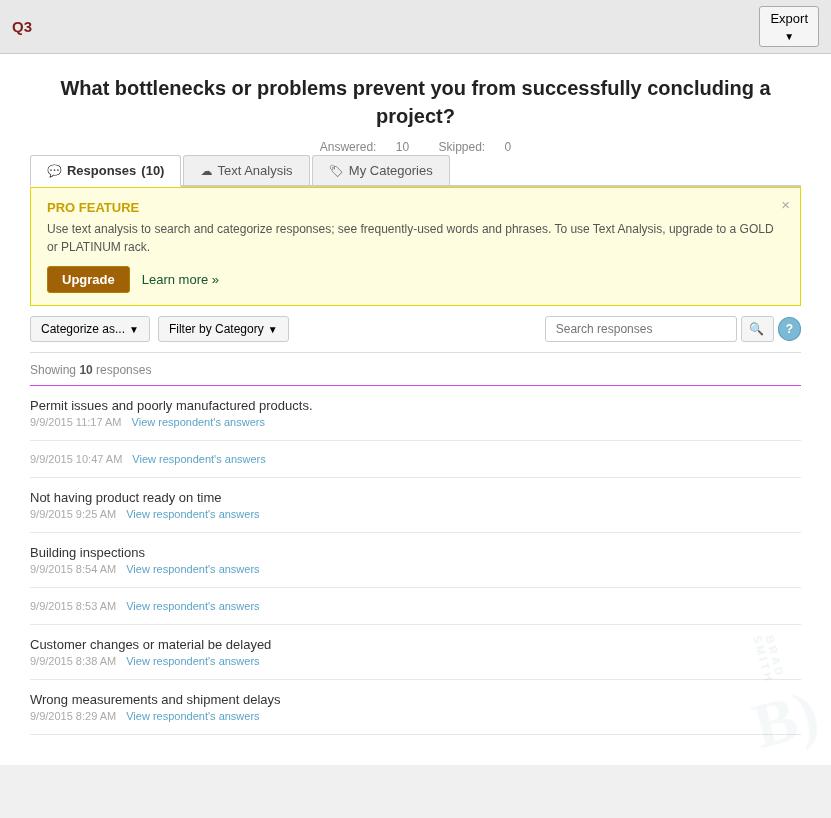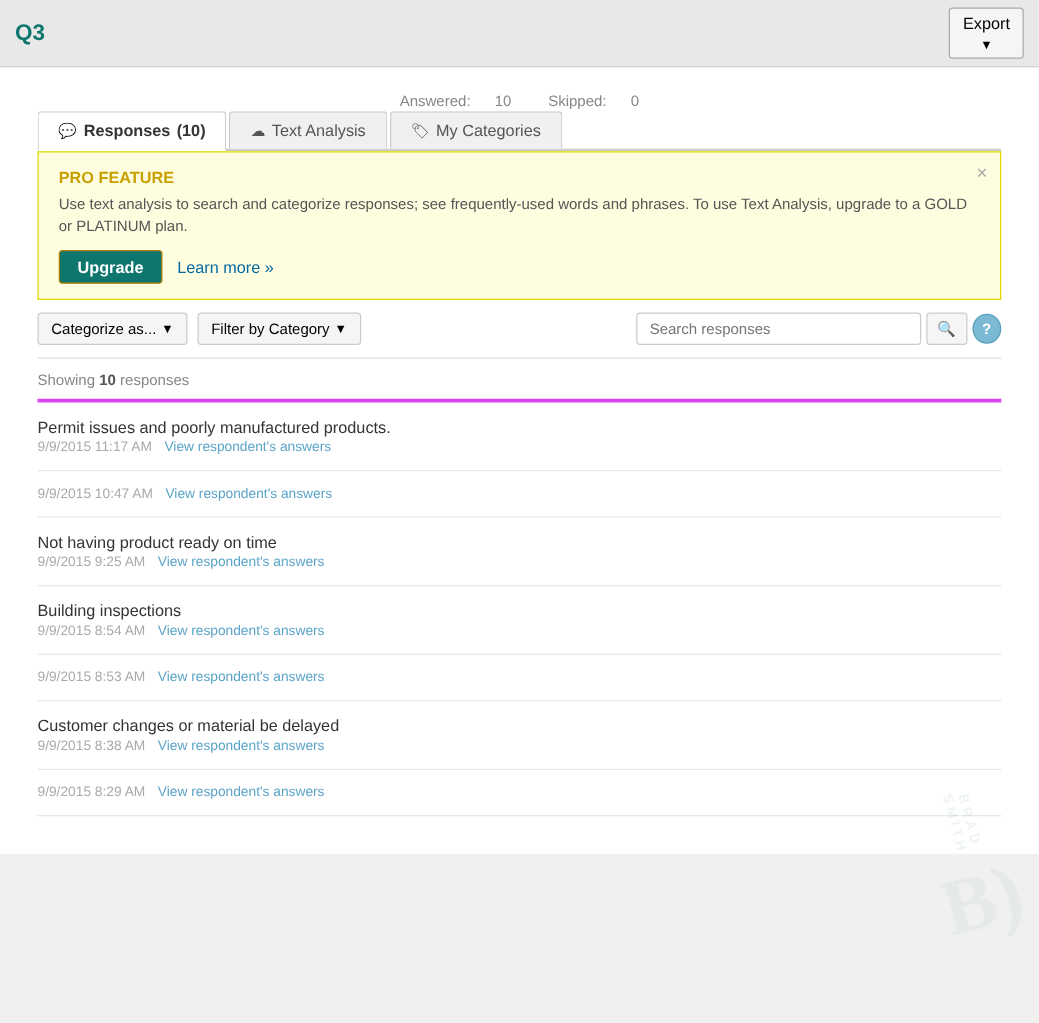--- a/index.html
+++ b/index.html
@@ -15,22 +15,22 @@
     .top-bar {
       background: #e8e8e8;
       border-bottom: 1px solid #ccc;
       padding: 6px 12px;
       display: flex;
       justify-content: space-between;
       align-items: center;
     }
 
     .q-label {
-      font-size: 18px;
-      color: #0f766e;
+      font-size: 15px;
+      color: #7f1d1d;
       font-weight: bold;
     }
 
     .export-btn {
       background: #f5f5f5;
       border: 1px solid #aaa;
       padding: 4px 10px;
       cursor: pointer;
       font-size: 13px;
       border-radius: 3px;
@@ -118,32 +118,32 @@
       line-height: 1.5;
     }
 
     .pro-actions {
       display: flex;
       align-items: center;
       gap: 12px;
     }
 
     .upgrade-btn {
-      background: #0f766e;
+      background: #a16207;
       border: 1px solid #b08000;
       color: #fff;
       padding: 5px 14px;
       cursor: pointer;
       font-size: 13px;
       font-weight: bold;
       border-radius: 3px;
     }
 
     .learn-more-link {
-      color: #0369a1;
+      color: #14532d;
       font-size: 13px;
       cursor: pointer;
       text-decoration: none;
     }
 
     .close-banner {
       position: absolute;
       top: 8px;
       right: 10px;
       cursor: pointer;
@@ -179,21 +179,21 @@
       display: flex;
       align-items: center;
       gap: 4px;
     }
 
     .search-input {
       border: 1px solid #ccc;
       padding: 5px 10px;
       font-size: 12px;
       border-radius: 3px;
-      width: 228px;
+      width: 192px;
       color: #aaa;
     }
 
     .search-btn {
       background: #f5f5f5;
       border: 1px solid #ccc;
       padding: 5px 8px;
       cursor: pointer;
       font-size: 12px;
       border-radius: 3px;
@@ -215,21 +215,21 @@
       color: #888;
       padding: 5px 0 8px;
     }
 
     .showing-text strong {
       color: #555;
       font-weight: bold;
     }
 
     .response-list {
-      border-top: 3px solid #d946ef;
+      border-top: 1px solid #d946ef;
     }
 
     .response-item {
       padding: 12px 0;
       border-bottom: 1px solid #e8e8e8;
     }
 
     .response-text {
       font-size: 13px;
       color: #333;
@@ -273,20 +273,23 @@
 <div class="top-bar">
   <span class="q-label">Q3</span>
   <button class="export-btn">
     <span>Export</span>
     <span class="chevron">▼</span>
   </button>
 </div>
 
 <div class="main-content">
 
+  <h2 class="question-title">
+    What bottlenecks or problems prevent&nbsp;you from&nbsp;successfully concluding a project?
+  </h2>
 
   <div class="stats-row">
     <span>Answered:</span>
     <span>10</span>
     &nbsp;&nbsp;
     <span>Skipped:</span>
     <span>0</span>
   </div>
 
   <div class="tabs">
@@ -301,21 +304,21 @@
     </div>
     <div class="tab">
       <span class="tab-icon">🏷</span>
       <span>My Categories</span>
     </div>
   </div>
 
   <div class="pro-banner">
     <button class="close-banner">×</button>
     <div class="pro-title">PRO FEATURE</div>
-    <div class="pro-desc">Use text analysis to search and categorize responses; see frequently-used words and phrases. To use Text Analysis, upgrade to a GOLD or PLATINUM plan.</div>
+    <div class="pro-desc">Use text analysis to search and categorize responses; see frequently-used words and phrases. To use Text Analysis, upgrade to a GOLD or PLATINUM rack.</div>
     <div class="pro-actions">
       <button class="upgrade-btn">Upgrade</button>
       <a class="learn-more-link">Learn more »</a>
     </div>
   </div>
 
   <div class="filter-row">
     <button class="dropdown-btn">
       <span>Categorize as...</span>
       <span class="chevron">▼</span>
@@ -376,20 +379,21 @@
       </div>
     </div>
       <div class="response-item">
       <div class="response-text">Customer changes or material be delayed</div>
       <div class="response-meta">
         <span>9/9/2015 8:38 AM</span>
         <a class="view-answers-link">View respondent's answers</a>
       </div>
     </div>
       <div class="response-item">
+      <div class="response-text">Wrong measurements and shipment delays</div>
       <div class="response-meta">
         <span>9/9/2015 8:29 AM</span>
         <a class="view-answers-link">View respondent's answers</a>
       </div>
     </div>
     </div>
 
 </div>
 
 <div class="watermark">

